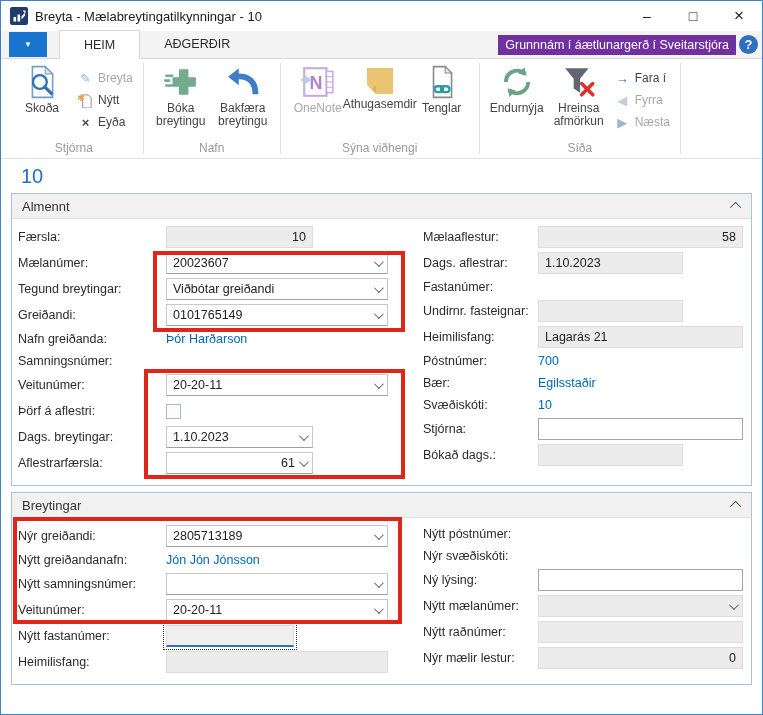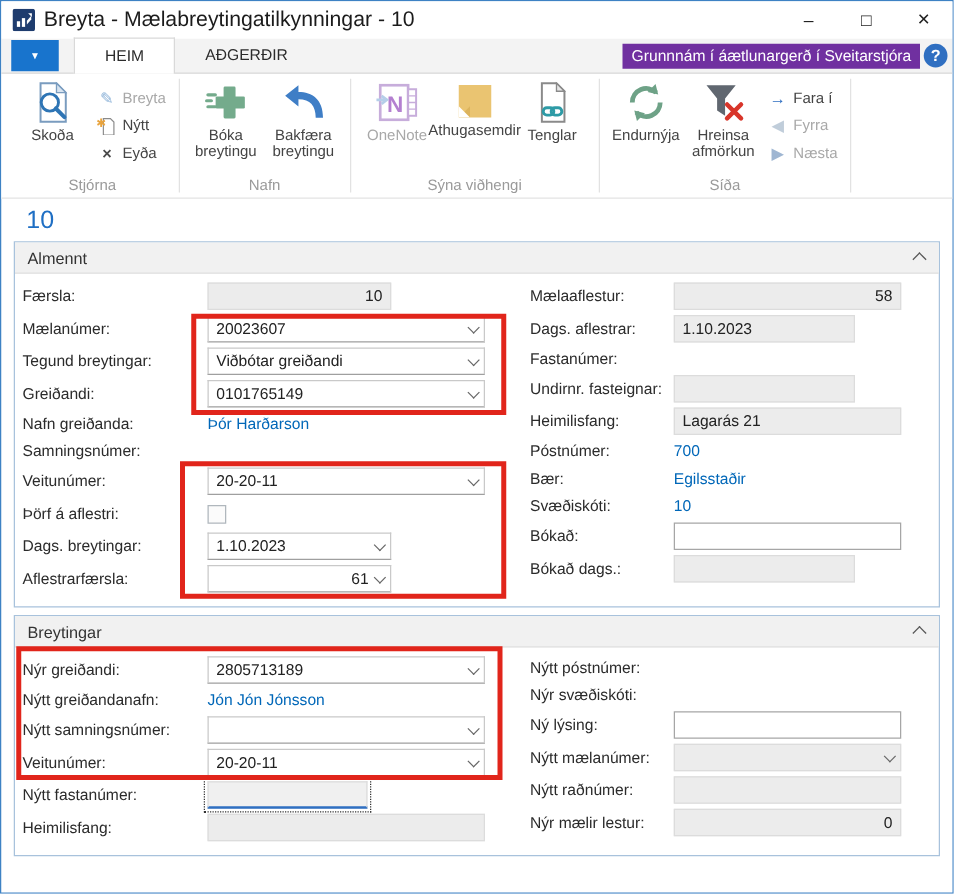--- a/index.html
+++ b/index.html
@@ -2,21 +2,21 @@
 <html><head>
 <meta charset="utf-8">
 <style>
   * { box-sizing: border-box; margin: 0; padding: 0; }
   html,body { width:763px; height:715px; background:#fff; font-family:"Liberation Sans", sans-serif; }
   #window { position:relative; width:763px; height:715px; background:#fff; border:1px solid #3e82c4; overflow:hidden; font-size:12.5px; color:#2b2b2b; }
 
   
   .titlebar { height:30px; display:flex; align-items:center; background:#fff; padding-left:9px; }
   .appicon { width:18px; height:18px; margin-right:7px; flex:0 0 auto; }
-  .title-text { font-size:17px; color:#1b1b1b; flex:1 1 auto; white-space:nowrap; overflow:hidden; }
+  .title-text { font-size:13px; color:#1b1b1b; flex:1 1 auto; white-space:nowrap; overflow:hidden; }
   .wctl { width:46px; height:29px; display:flex; align-items:center; justify-content:center; font-size:14px; color:#222; }
   .wctl.close { font-size:17px; }
 
   
   .tabstrip { position:relative; height:28px; background:#f3f3f3; border-bottom:1px solid #d9d9d9; display:flex; align-items:flex-end; }
   .appmenu { position:absolute; left:8px; top:1px; width:38px; height:25px; background:#1874cd; display:flex; align-items:center; justify-content:center; color:#fff; font-size:8px; }
   .tabs { margin-left:58px; display:flex; height:28px; align-items:stretch; }
   .tab { padding:0 24px; display:flex; align-items:center; font-size:12.5px; color:#2b2b2b; }
   .tab.active { background:#fff; border:1px solid #d9d9d9; border-bottom:none; margin-bottom:-1px; }
   .badge { position:absolute; right:26px; top:4px; height:20px; display:flex; align-items:center; padding:0 7px; background:#7030a0; color:#fff; font-size:12.5px; white-space:nowrap; }
@@ -60,21 +60,21 @@
   .ctl { height:22px; line-height:20px; padding:0 6px; font-size:12.5px; color:#222; }
   .dis { background:#ececec; border:1px solid #dcdcdc; }
   .edit { background:#fff; border:1px solid #a6a6a6; }
   .combo { background:#fff; border:1px solid #c9c9c9; border-bottom-color:#9f9f9f; display:flex; align-items:center; justify-content:space-between; }
   .combo.dis { background:#ececec; border:1px solid #dcdcdc; }
   .cval { flex:1 1 auto; white-space:nowrap; overflow:hidden; }
   .cval.num { text-align:right; padding-right:4px; }
   .cv { width:7px; height:7px; border-right:1.4px solid #666; border-bottom:1.4px solid #666; transform:rotate(45deg) translateY(-2px); flex:0 0 auto; }
   .num { text-align:right; }
   .w1 { width:222px; } .w2 { width:147px; } .w3 { width:128px; }
-  .r1 { width:182px; } .r2 { width:145px; }
+  .r1 { width:205px; } .r2 { width:145px; }
   .link { color:#0067b8; cursor:pointer; }
   .checkbox { width:15px; height:15px; background:#fbfbfb; border:1px solid #b0b7bd; display:inline-block; }
   .focusfield { background:#f0f0f0; border:1px solid #dcdcdc; border-bottom:2px solid #2f6fc1; outline:1px dotted #333; outline-offset:2px; }
 
   
   .redbox { position:absolute; border:4px solid #e1251b; pointer-events:none; z-index:5; }
   #redbox1 { left:152px; top:250px; width:252px; height:81px; }
   #redbox2 { left:143px; top:368px; width:261px; height:110px; }
   #redbox3 { left:12px;  top:516px; width:389px; height:107px; }
 </style>
@@ -341,21 +341,21 @@
           </div>
         <div class="fr txt">
             <span class="lbl">Bær:</span>
             <span class="link">Egilsstaðir</span>
           </div>
         <div class="fr txt">
             <span class="lbl">Svæðiskóti:</span>
             <span class="link">10</span>
           </div>
         <div class="fr">
-            <span class="lbl">Bókað:</span>
+            <span class="lbl">Stjórna:</span>
             <div class="ctl edit r1"></div>
           </div>
         <div class="fr">
             <span class="lbl">Bókað dags.:</span>
             <div class="ctl dis r2"></div>
           </div>
       </div>
     </div>
   </div>
 

